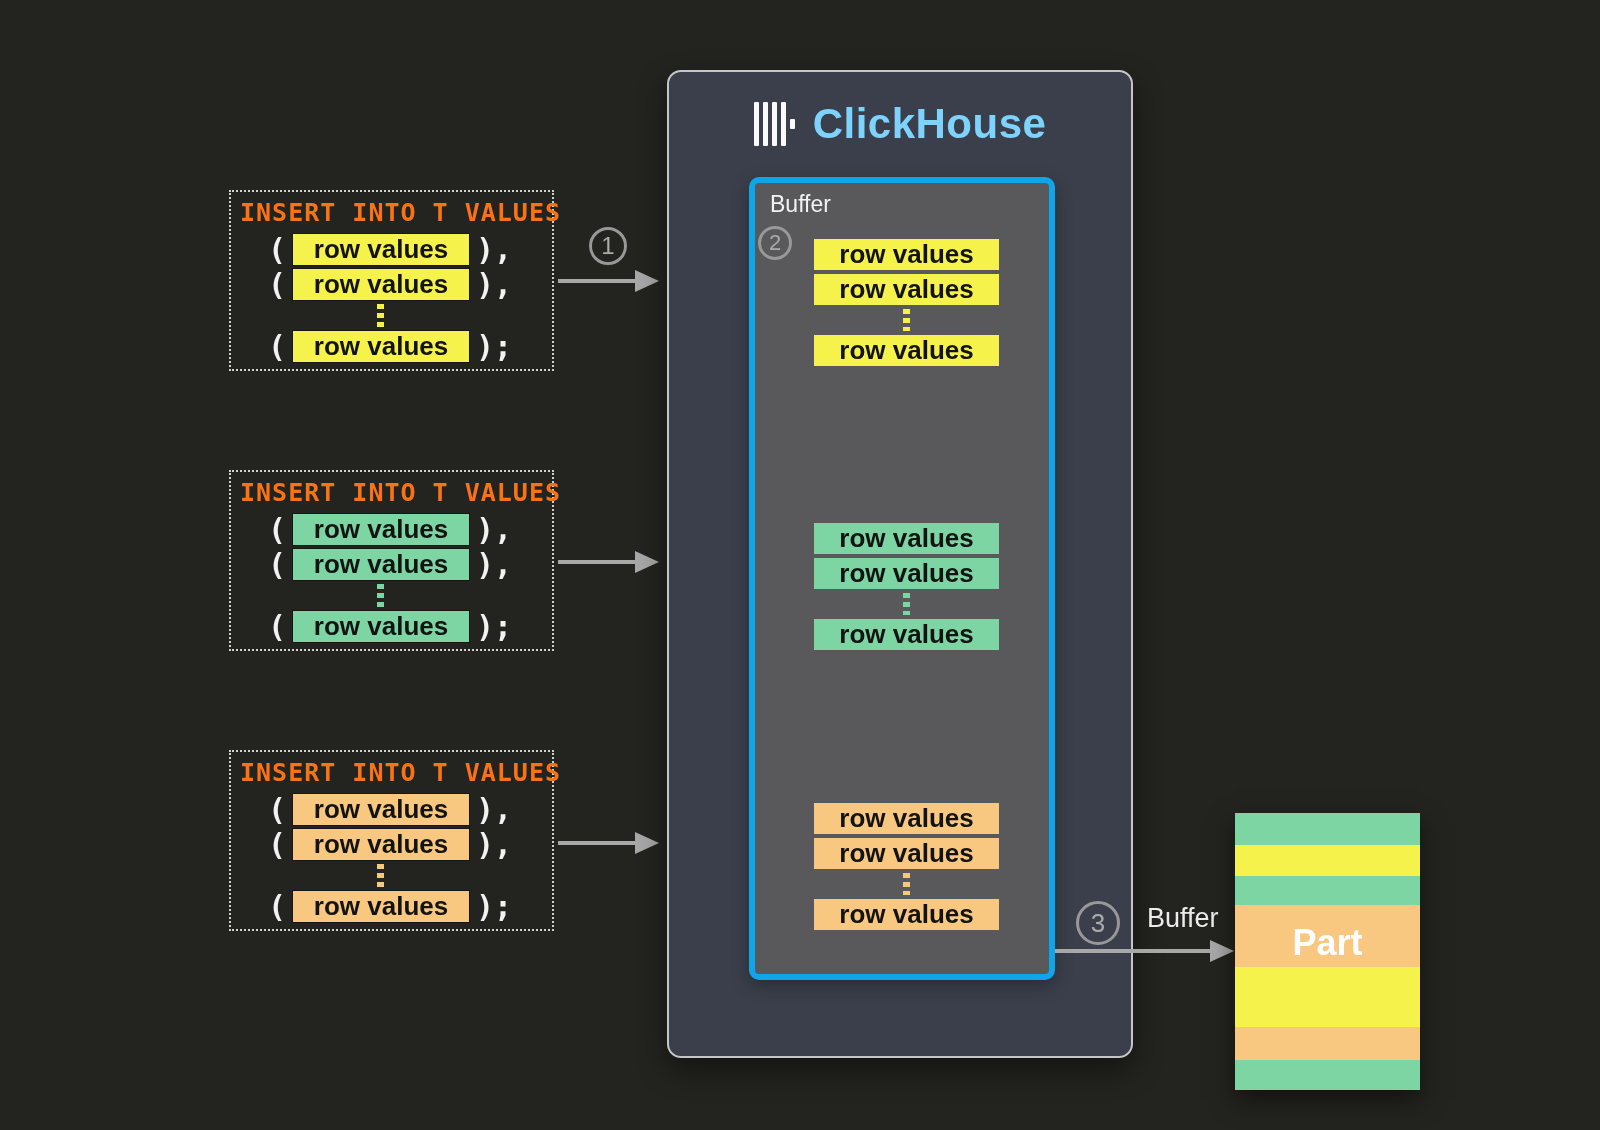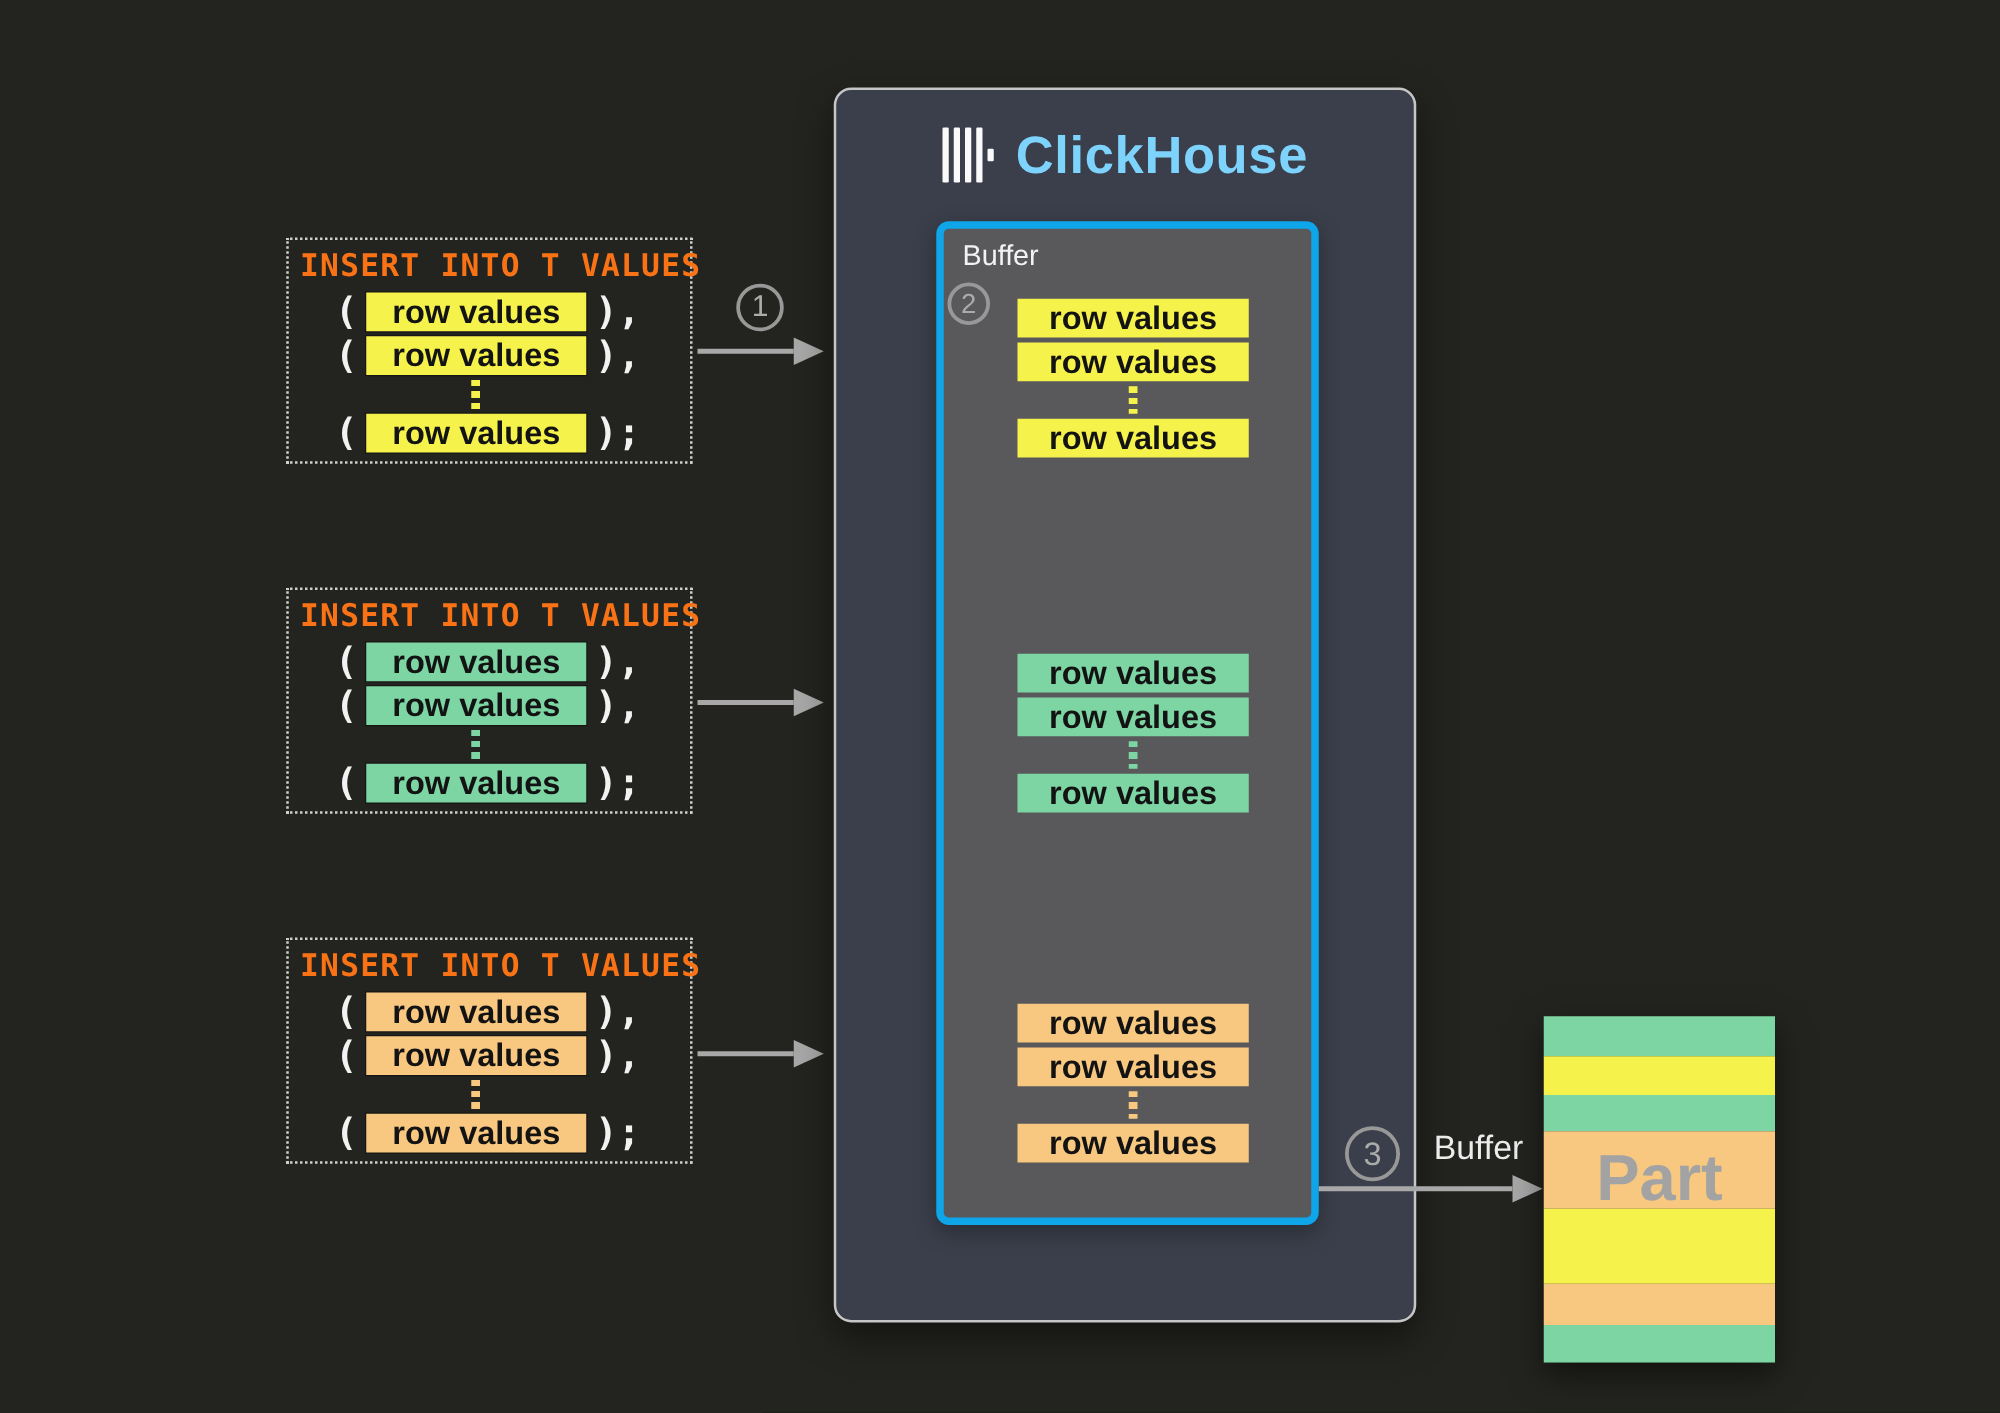--- a/index.html
+++ b/index.html
@@ -81,21 +81,21 @@
   .part-box{
     position:absolute;left:1235px;top:813px;width:185px;height:277px;
     box-shadow:0 10px 24px rgba(0,0,0,.5);
   }
   .stripe{width:100%;}
   .s0{height:32px;} .s1{height:31px;} .s2{height:29px;} .s3{height:62px;}
   .s4{height:60px;} .s5{height:33px;} .s6{height:30px;}
   .part-label{
     position:absolute;left:0;top:92px;width:100%;height:76px;
     display:flex;align-items:center;justify-content:center;
-    font-size:52px;font-weight:bold;color:#a3a3a3;
+    font-size:36px;font-weight:bold;color:#ffffff;
   }
 </style>
 </head>
 <body>
 
 <div class="canvas">
 
   <div class="insert-box" style="top: 190px; --c: #f6f24c;">
     <div class="insert-title">INSERT INTO T VALUES</div>
     <div class="code-line" style="top:42px;">

